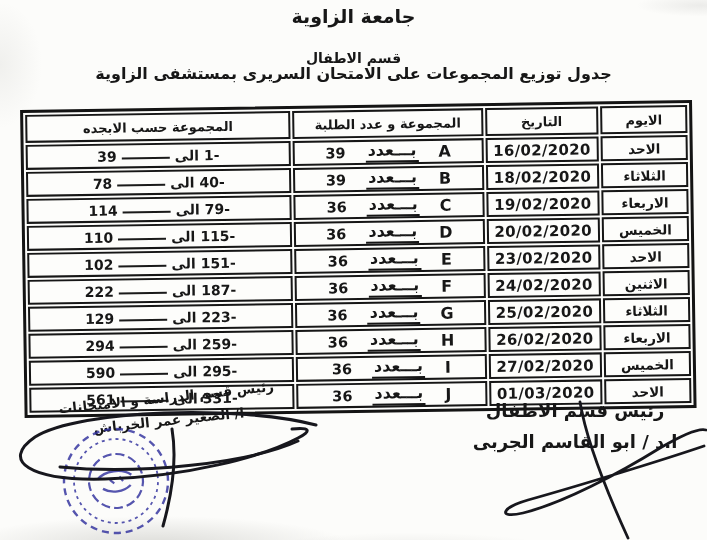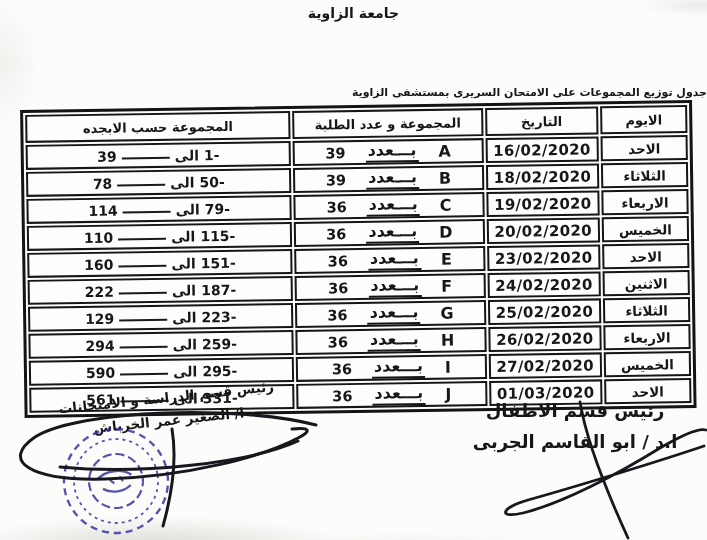--- a/index.html
+++ b/index.html
@@ -8,24 +8,24 @@
     background-color:#fcfcfa;
     background-image:
       radial-gradient(ellipse 280px 42px at 22% 101%, rgba(150,150,143,.32), transparent 70%),
       radial-gradient(ellipse 240px 34px at 58% 103%, rgba(150,150,143,.22), transparent 70%),
       radial-gradient(ellipse 90px 16px at 99% 1%, rgba(160,160,158,.18), transparent 70%),
       radial-gradient(ellipse 60px 90px at 0% 12%, rgba(170,170,165,.15), transparent 70%);
     font-family:"DejaVu Sans", sans-serif;
     color:#171717;
   }
   .hdr{position:absolute;left:0;width:100%;text-align:center;font-weight:bold;direction:rtl;}
-  .hdr.t1{top:5px;font-size:14px;}
+  .hdr.t1{top:5px;font-size:19px;}
   .hdr.t2{top:28px;font-size:14px;letter-spacing:.5px;}
   .hdr.t3{top:50px;font-size:14px;}
-  .hdr.t4{top:86px;font-size:11px;text-align:right;}
+  .hdr.t4{top:64px;font-size:16px;}
 
   .table-wrap{
     position:absolute;left:20px;top:100px;width:672px;
     transform:rotate(-0.85deg);transform-origin:100% 0;
   }
   table.sched{
     width:100%;border-collapse:separate;border-spacing:2px;
     border:3px solid #141414;background:#fcfcfa;direction:rtl;
   }
   table.sched th, table.sched td{
@@ -60,20 +60,21 @@
   .ink-left{left:0;top:405px;}
   .ink-right{left:428px;top:398px;}
   .stamp{position:absolute;left:58px;top:425px;}
 </style>
 </head>
 <body>
 
 <div class="page">
 
   <div class="hdr t1">جامعة الزاوية</div>
+  <div class="hdr t3">قسم الاطفال</div>
   <div class="hdr t4">جدول توزيع المجموعات على الامتحان السريرى بمستشفى الزاوية</div>
 
   <div class="table-wrap">
     <table class="sched">
       <colgroup>
         <col class="c-day">
           <col class="c-date">
           <col class="c-group">
           <col class="c-alpha">
       </colgroup>
@@ -113,21 +114,21 @@
           <span class="cnt">39</span>
           <span class="cword">بـــعدد</span>
           <span class="ltr">B</span>
         </div>
       </td>
       <td>
         <div class="range-flex">
           <span>78</span>
           <span class="line-long"></span>
           <span>الى</span>
-          <span>50-</span>
+          <span>40-</span>
         </div>
       </td>
     </tr>
           <tr>
       <td class="day">الاربعاء</td>
       <td class="date">19/02/2020</td>
       <td>
         <div class="group-flex">
           <span class="cnt">36</span>
           <span class="cword">بـــعدد</span>
@@ -167,21 +168,21 @@
       <td class="date">23/02/2020</td>
       <td>
         <div class="group-flex">
           <span class="cnt">36</span>
           <span class="cword">بـــعدد</span>
           <span class="ltr">E</span>
         </div>
       </td>
       <td>
         <div class="range-flex">
-          <span>160</span>
+          <span>102</span>
           <span class="line-long"></span>
           <span>الى</span>
           <span>151-</span>
         </div>
       </td>
     </tr>
           <tr>
       <td class="day">الاثنين</td>
       <td class="date">24/02/2020</td>
       <td>

